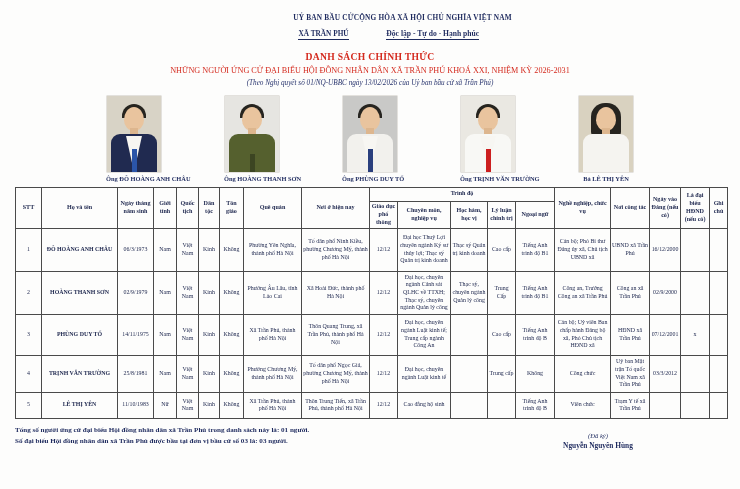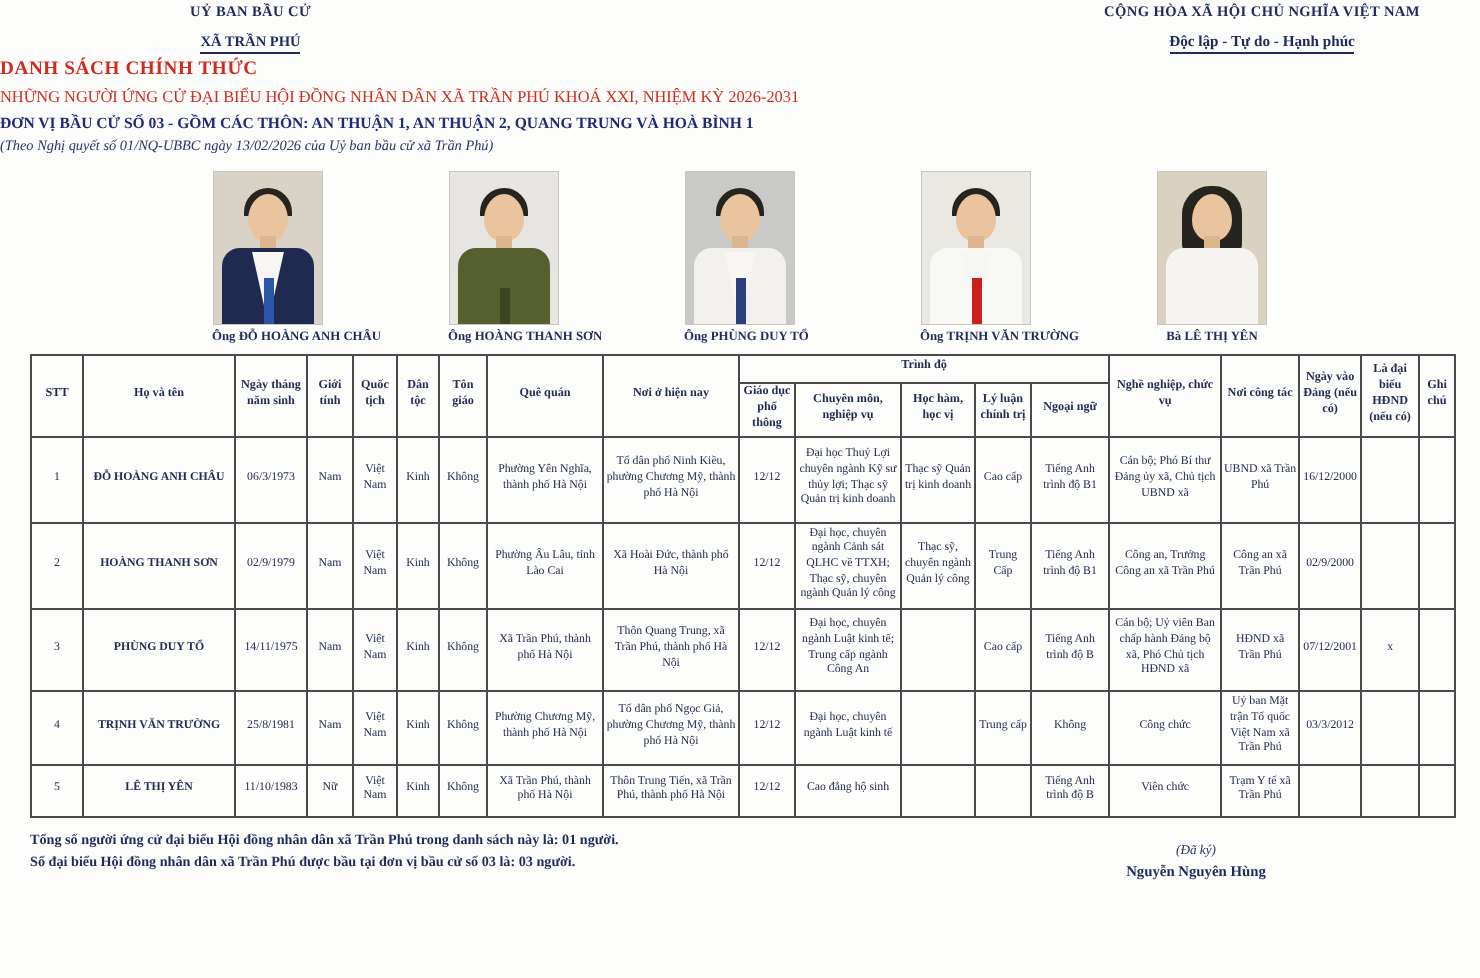--- a/index.html
+++ b/index.html
@@ -4,28 +4,28 @@
 <style>
   html,body{margin:0;padding:0;}
   body{
     width:740px;height:489px;background:#f4f3ef;
     font-family:"Liberation Serif","DejaVu Serif",serif;
     color:#1e2a5e;-webkit-font-smoothing:antialiased;
   }
   .page{position:relative;width:740px;height:489px;background:#fdfdfc;overflow:hidden;}
 
   
-  .nat-header{display:flex;justify-content:space-between;padding:1px 30px 0 95px;}
+  .nat-header{display:flex;justify-content:center;padding:13px 30px 0 95px;}
   .nh-block{text-align:center;}
   .nh-line1{font-size:7.3px;font-weight:bold;letter-spacing:.2px;}
   .nh-line2{font-size:7.3px;font-weight:bold;display:inline-block;border-bottom:0.8px solid #1e2a5e;padding-bottom:1px;}
   .nh-right .nh-line2{font-size:7.6px;}
 
   
-  .titles{text-align:left;line-height:1.55;}
+  .titles{text-align:center;margin-top:10px;line-height:1.55;}
   .t1{font-size:9.6px;font-weight:bold;color:#d42a1e;letter-spacing:.3px;}
   .t2{font-size:8.2px;font-weight:normal;color:#d42a1e;}
   .t3{font-size:7.8px;font-weight:bold;color:#1e2a7a;}
   .t4{font-size:7.2px;font-style:italic;color:#27336d;}
 
   
   .cands{display:flex;justify-content:center;gap:62px;margin-top:7px;}
   .cand{width:56px;text-align:center;}
   .photo{position:relative;width:54px;height:76px;background:var(--bg);margin:0 auto;overflow:hidden;box-shadow:0 0 0 0.5px #c9c6bd;}
   .hair{position:absolute;top:8px;left:50%;margin-left:-12px;width:24px;height:14px;border-radius:12px 12px 0 0;background:#26241f;}
@@ -76,21 +76,20 @@
     </div>
     <div class="nh-block nh-right">
       <div class="nh-line1">CỘNG HÒA XÃ HỘI CHỦ NGHĨA VIỆT NAM</div>
       <div><span class="nh-line2">Độc lập - Tự do - Hạnh phúc</span></div>
     </div>
   </div>
 
   <div class="titles">
     <div class="t1">DANH SÁCH CHÍNH THỨC</div>
     <div class="t2">NHỮNG NGƯỜI ỨNG CỬ ĐẠI BIỂU HỘI ĐỒNG NHÂN DÂN XÃ TRẦN PHÚ KHOÁ XXI, NHIỆM KỲ 2026-2031</div>
-    <div class="t3">ĐƠN VỊ BẦU CỬ SỐ 03 - GỒM CÁC THÔN: AN THUẬN 1, AN THUẬN 2, QUANG TRUNG VÀ HOÀ BÌNH 1</div>
     <div class="t4">(Theo Nghị quyết số 01/NQ-UBBC ngày 13/02/2026 của Uỷ ban bầu cử xã Trần Phú)</div>
   </div>
 
   <div class="cands">
       <div class="cand">
         <div class="photo suit" style="--bg: #d8d3c6; --body: #202a50; --tie: #2b55a8;">
           <div class="hair"></div>
           <div class="head"></div>
           <div class="neck"></div>
           <div class="torso"></div>

